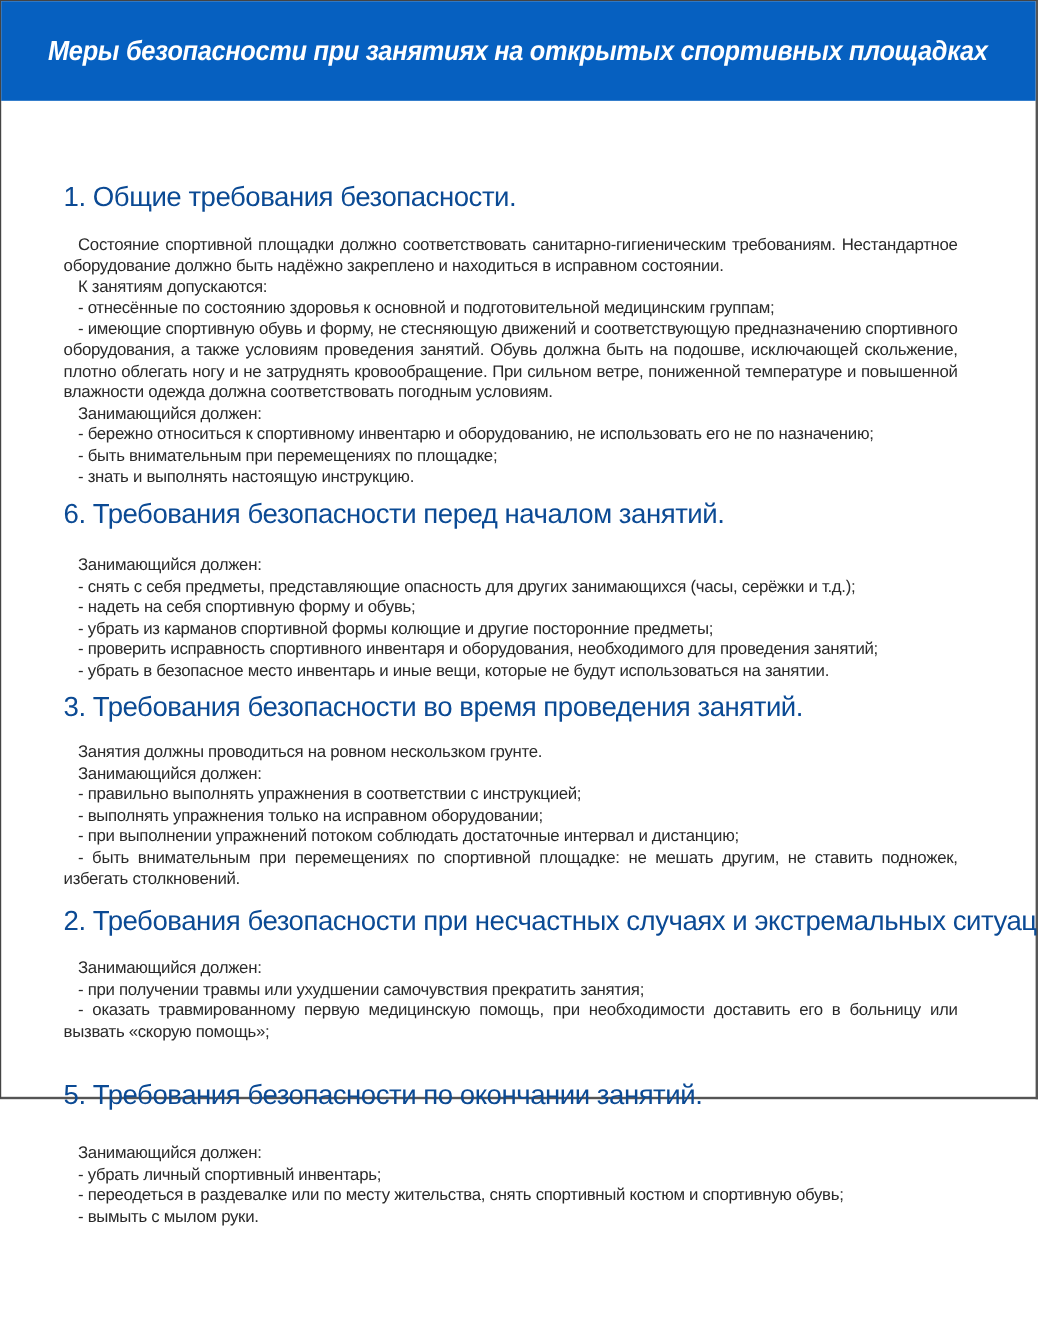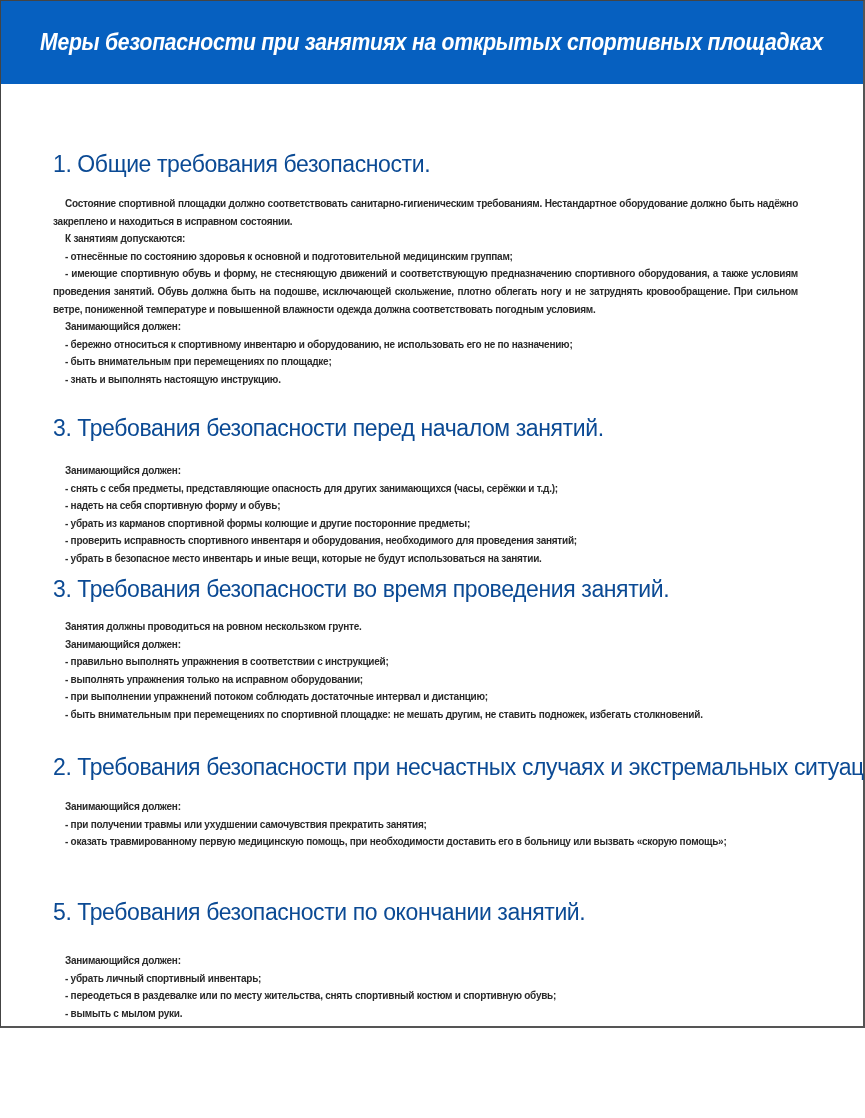--- a/index.html
+++ b/index.html
@@ -1,19 +1,19 @@
 <!DOCTYPE html>
 <html><head>
 <meta charset="utf-8">
 <style>
   * { margin: 0; padding: 0; box-sizing: border-box; }
   html, body { width: 865px; height: 1118px; background: #ffffff; overflow: hidden; }
   .page {
     position: relative;
-    width: 865px; height: 1028px;
+    width: 865px; height: 916px;
     border: 1px solid #444;
     border-right: 2px solid #555;
     border-bottom: 2px solid #555;
     background: #ffffff;
   }
   .banner {
     position: absolute; left: 0; top: 0;
     width: 100%; height: 83px;
     background: #0660c0;
     display: flex; align-items: center; justify-content: center;
@@ -37,25 +37,24 @@
   }
   .section h2 {
     font-family: "Liberation Sans", sans-serif;
     font-weight: normal;
     color: #0b4a94;
     font-size: 23px;
     letter-spacing: -0.4px;
     white-space: nowrap;
   }
   .section p {
-    font-size: 10px;
+    font-size: 14px;
     line-height: 17.6px;
     letter-spacing: -0.25px;
     text-align: justify;
-    font-weight: bold;
   }
   .section p.indent { text-indent: 12px; }
   .sec1 { position: absolute; top: 0; }
   .sec1 h2 { margin-bottom: 17px; }
   .sec2 { position: absolute; top: 264px; }
   .sec2 h2 { margin-bottom: 20px; }
   .sec3 { position: absolute; top: 425px; }
   .sec3 h2 { margin-bottom: 15px; }
   .sec4 { position: absolute; top: 603px; }
   .sec4 h2 { margin-bottom: 17px; }
@@ -81,21 +80,21 @@
         <p class="indent">- отнесённые по состоянию здоровья к основной и подготовительной медицинским группам;</p>
         <p class="indent">- имеющие спортивную обувь и форму, не стесняющую движений и соответствующую предназначению спортивного оборудования, а также условиям проведения занятий. Обувь должна быть на подошве, исключающей скольжение, плотно облегать ногу и не затруднять кровообращение. При сильном ветре, пониженной температуре и повышенной влажности одежда должна соответствовать погодным условиям.</p>
         <p class="indent">Занимающийся должен:</p>
         <p class="indent">- бережно относиться к спортивному инвентарю и оборудованию, не использовать его не по назначению;</p>
         <p class="indent">- быть внимательным при перемещениях по площадке;</p>
         <p class="indent">- знать и выполнять настоящую инструкцию.</p>
       </div>
     </div>
 
     <div class="section sec2">
-      <h2>3. Требования безопасности перед началом занятий.</h2>
+      <h2>6. Требования безопасности перед началом занятий.</h2>
       <div class="sec-body">
         <p class="indent">Занимающийся должен:</p>
         <p class="indent">- снять с себя предметы, представляющие опасность для других занимающихся (часы, серёжки и т.д.);</p>
         <p class="indent">- надеть на себя спортивную форму и обувь;</p>
         <p class="indent">- убрать из карманов спортивной формы колющие и другие посторонние предметы;</p>
         <p class="indent">- проверить исправность спортивного инвентаря и оборудования, необходимого для проведения занятий;</p>
         <p class="indent">- убрать в безопасное место инвентарь и иные вещи, которые не будут использоваться на занятии.</p>
       </div>
     </div>
 

